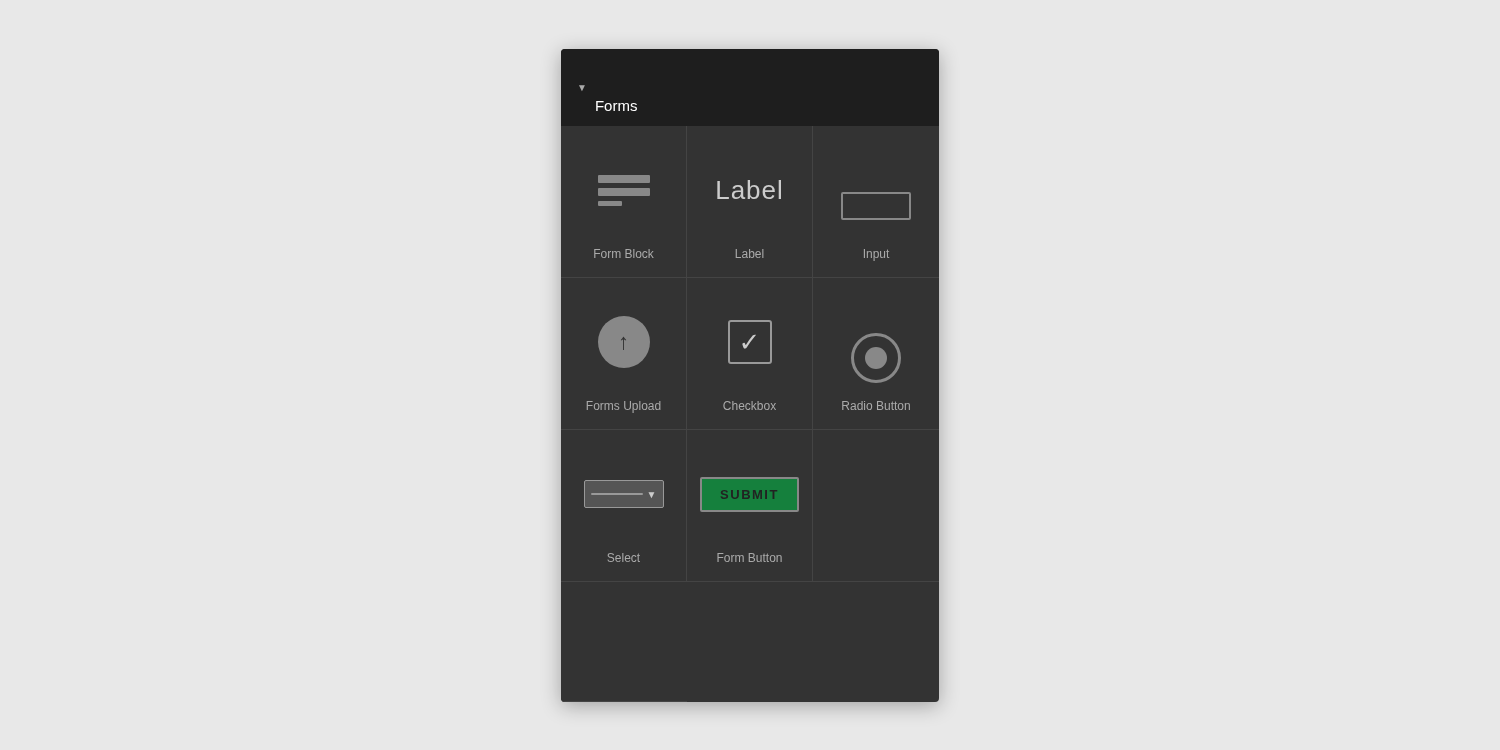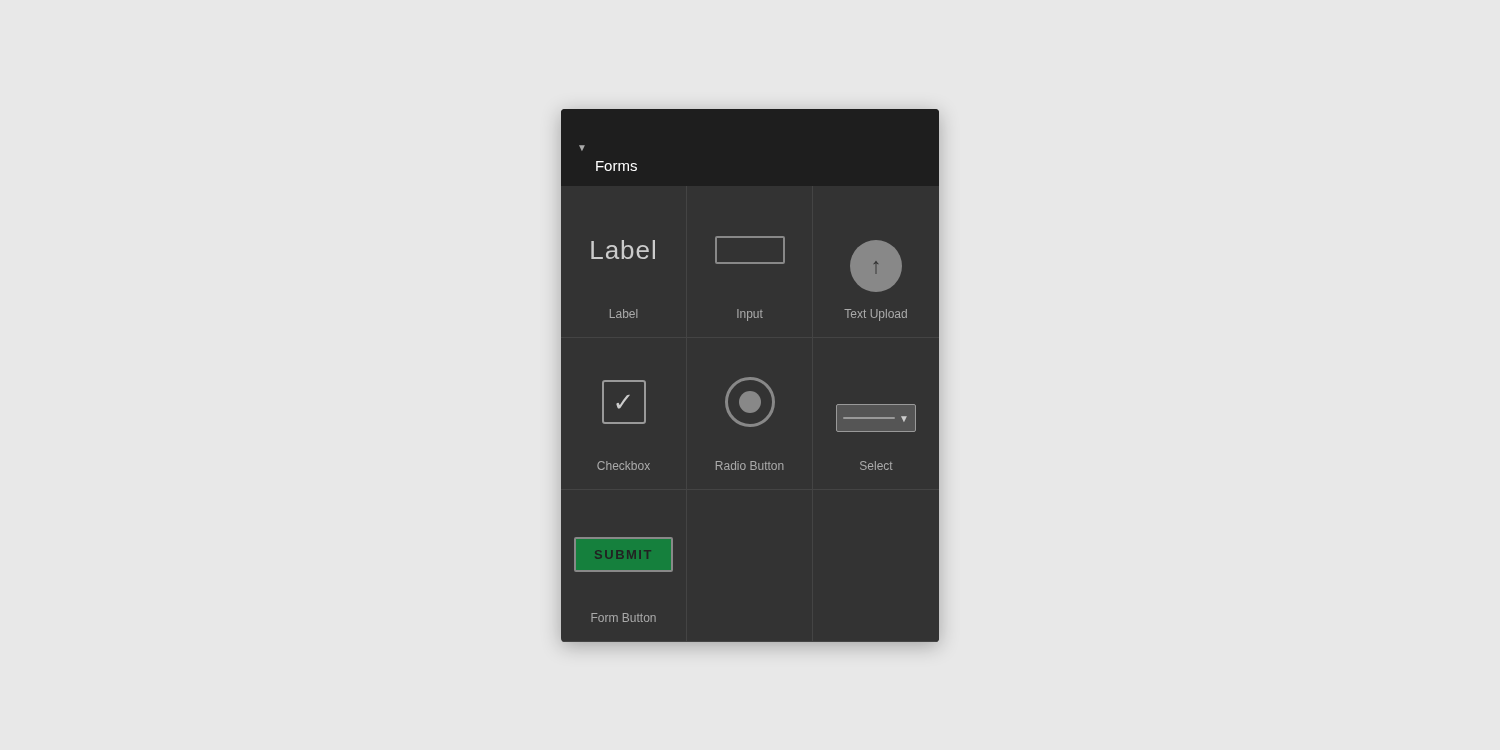--- a/index.html
+++ b/index.html
@@ -250,20 +250,30 @@
 <body>
 
 <div class="panel">
   <div class="panel-header">
     <span class="chevron-icon">▼</span>
     <span class="panel-header-title">Forms</span>
   </div>
 
   <div class="grid">
 
+    <div class="grid-cell">
+      <div class="cell-icon">
+        <div class="form-block-icon">
+          <div class="line1"></div>
+          <div class="line2"></div>
+          <div class="line3"></div>
+        </div>
+      </div>
+      <span class="cell-label">Form Block</span>
+    </div>
 
     <div class="grid-cell">
       <div class="cell-icon">
         <span class="label-icon">Label</span>
       </div>
       <span class="cell-label">Label</span>
     </div>
 
     <div class="grid-cell">
       <div class="cell-icon">
@@ -271,21 +281,21 @@
       </div>
       <span class="cell-label">Input</span>
     </div>
 
     <div class="grid-cell">
       <div class="cell-icon">
         <div class="upload-icon">
           <span class="upload-arrow">↑</span>
         </div>
       </div>
-      <span class="cell-label">Text Upload</span>
+      <span class="cell-label">Forms Upload</span>
     </div>
 
 
     <div class="grid-cell">
       <div class="cell-icon">
         <div class="checkbox-icon">
           <span class="checkmark">✓</span>
         </div>
       </div>
       <span class="cell-label">Checkbox</span>

